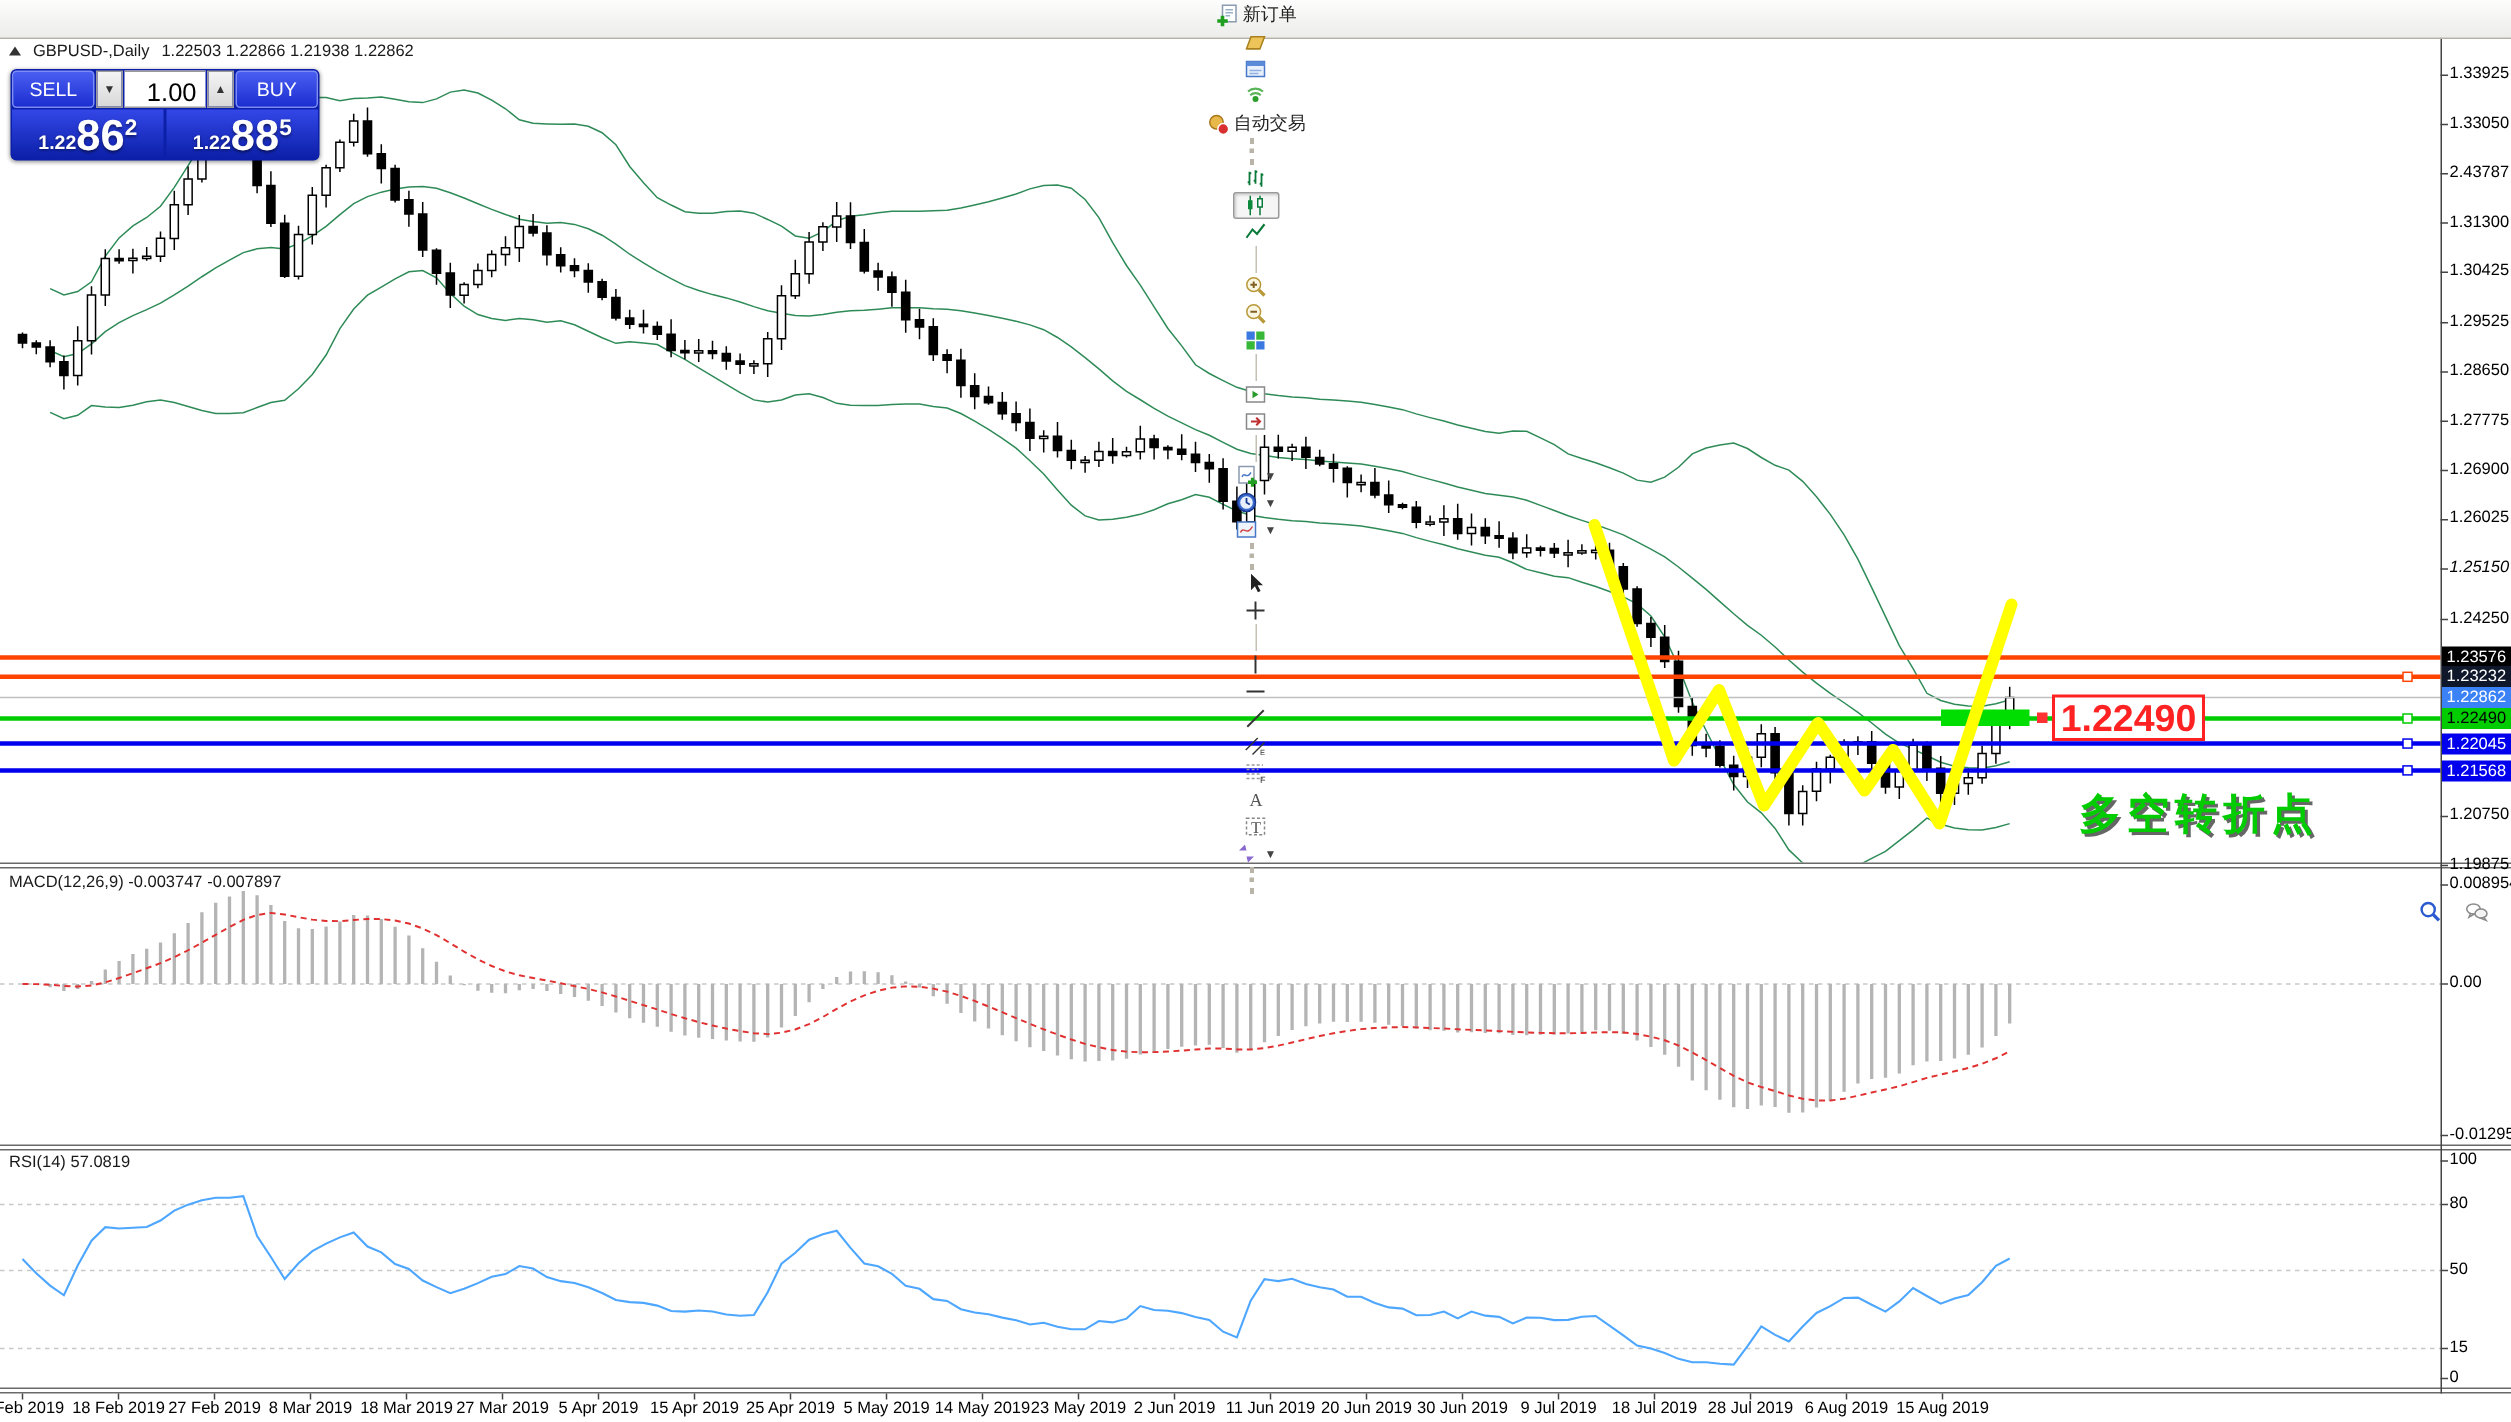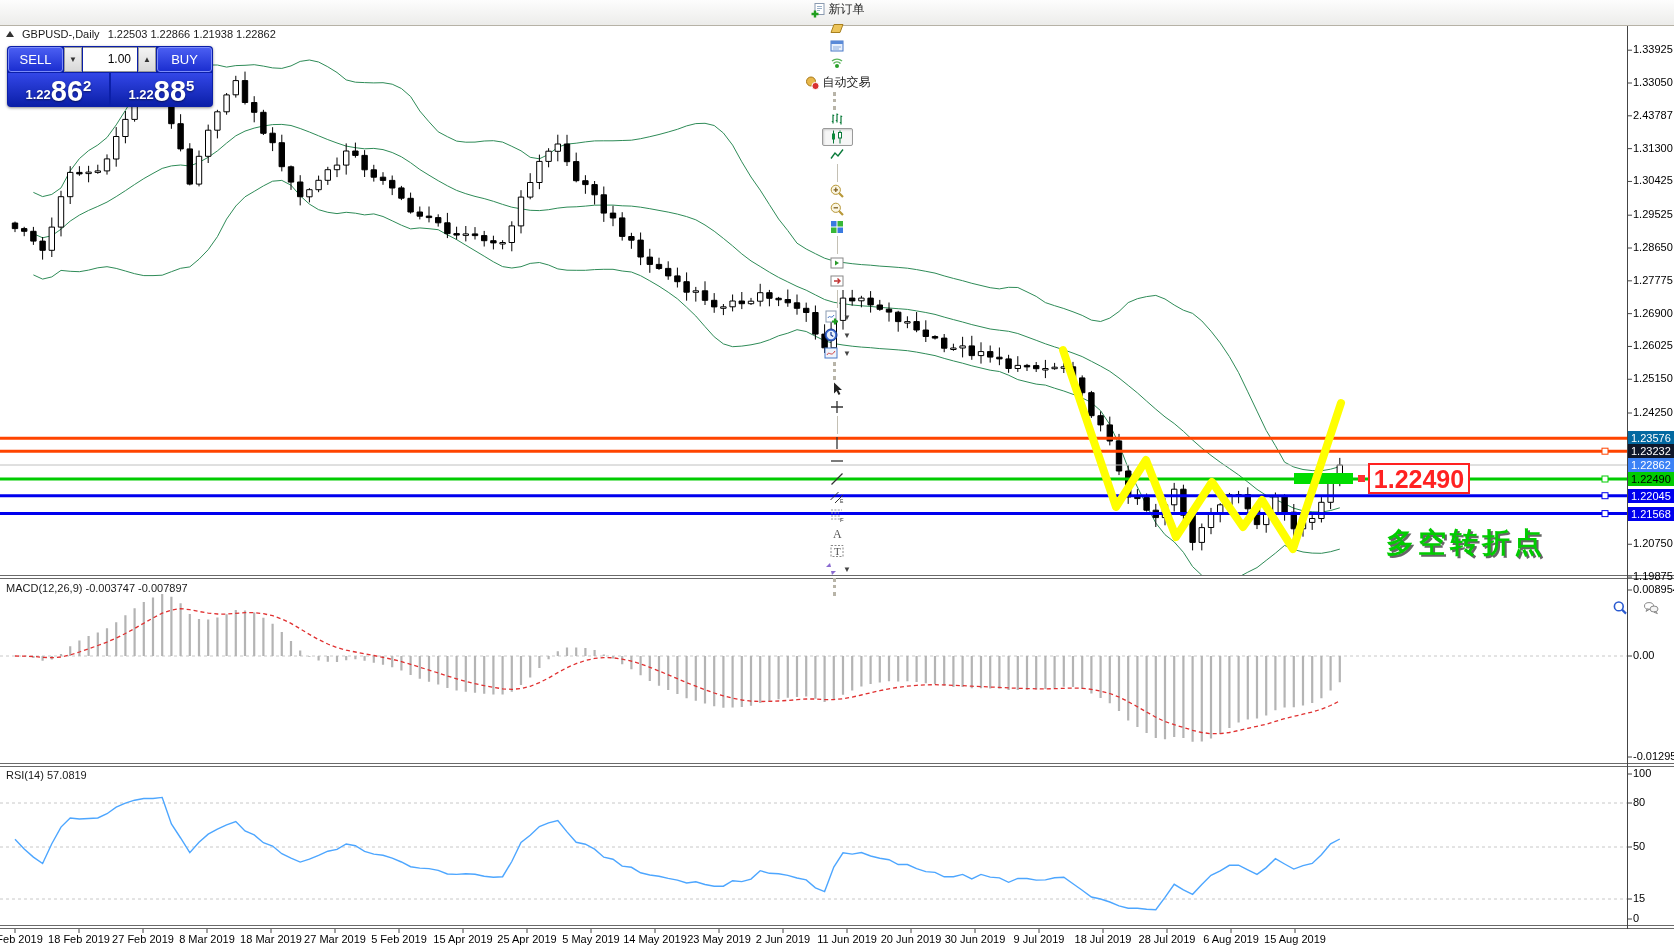--- a/index.html
+++ b/index.html
@@ -28,21 +28,21 @@
      border-bottom:6px solid #333;display:inline-block;}
   
   #trade-panel{left:7px;top:46px;width:206px;height:61px;border-radius:4px;background:#0b1fa8;
      box-shadow:0 1px 3px rgba(0,0,0,.45);z-index:10;padding:1px;box-sizing:border-box;}
   .tp-row{display:flex;height:25px;gap:1px;}
   .tp-btn{flex:none;width:55px;background:linear-gradient(#4a5ef2,#1b2ed0);color:#fff;border:1px solid #7c8cf8;
      border-radius:3px;font-size:13px;font-family:inherit;}
   .tp-step{flex:none;width:18px;background:linear-gradient(#f4f4f4,#d8d8d8);border:1px solid #9a9a9a;
      font-size:8px;color:#333;padding:0;}
   .tp-vol{flex:1;background:#fff;border:1px solid #9a9a9a;border-left:none;border-right:none;
-     font-size:12px;color:#000;text-align:right;padding:4px 6px 0 0;box-sizing:border-box;}
+     font-size:17px;color:#000;text-align:right;padding:4px 6px 0 0;box-sizing:border-box;}
   .tp-prices{display:flex;height:33px;gap:2px;margin-top:1px;}
   .tp-price{flex:1;background:linear-gradient(#3347e8,#0b1fa8);border-radius:0 0 3px 3px;color:#fff;
      display:flex;align-items:flex-end;justify-content:center;padding-bottom:2px;
      text-shadow:0 1px 2px rgba(0,0,0,.5);}
   .tp-price .pre{font-size:13px;font-weight:bold;margin-bottom:2px;}
   .tp-price .big{font-size:29px;font-weight:bold;line-height:26px;}
   .tp-price .sup{font-size:15px;font-weight:bold;position:relative;top:-10px;}
   
   .ind-label{font-size:11px;color:#1a1a1a;z-index:5;}
   
@@ -350,45 +350,45 @@
       <div class="tick" style="top: 43.1875px;">1.33925</div>
       <div class="tick" style="top: 76px;">1.33050</div>
       <div class="tick" style="top: 108.812px;">2.43787</div>
       <div class="tick" style="top: 141.625px;">1.31300</div>
       <div class="tick" style="top: 174.438px;">1.30425</div>
       <div class="tick" style="top: 208.187px;">1.29525</div>
       <div class="tick" style="top: 241px;">1.28650</div>
       <div class="tick" style="top: 273.812px;">1.27775</div>
       <div class="tick" style="top: 306.625px;">1.26900</div>
       <div class="tick" style="top: 339.437px;">1.26025</div>
-      <div class="tick" style="top: 372.25px;">1.25150</div>
+      <div class="tick" style="top: 372.25px; font-style: italic;">1.25150</div>
       <div class="tick" style="top: 406px;">1.24250</div>
       <div class="tick" style="top: 537.25px;">1.20750</div>
       <div class="tick" style="top: 570.062px;">1.19875</div>
       <div class="tick" style="top: 583px;">0.008954</div>
       <div class="tick" style="top: 649px;">0.00</div>
       <div class="tick" style="top: 750px;">-0.012957</div>
       <div class="tick" style="top: 767px;">100</div>
       <div class="tick" style="top: 796px;">80</div>
       <div class="tick" style="top: 840px;">50</div>
       <div class="tick" style="top: 892px;">15</div>
       <div class="tick" style="top: 912px;">0</div>
-      <div class="hl" style="top: 431.275px; background: #0369a1; color: rgb(255, 255, 255);">1.23576</div>
+      <div class="hl" style="top: 431.275px; background: #000000; color: rgb(255, 255, 255);">1.23576</div>
       <div class="hl" style="top: 444.175px; background: #0f172a; color: rgb(255, 255, 255);">1.23232</div>
       <div class="hl" style="top: 458.05px; background: #3b82f6; color: rgb(255, 255, 255);">1.22862</div>
       <div class="hl" style="top: 472px; background: rgb(0, 204, 0); color: rgb(0, 0, 0);">1.22490</div>
       <div class="hl" style="top: 488.687px; background: rgb(0, 0, 238); color: rgb(255, 255, 255);">1.22045</div>
       <div class="hl" style="top: 506.575px; background: rgb(0, 0, 238); color: rgb(255, 255, 255);">1.21568</div>
       <div class="dlabel" style="left: 15px;">8 Feb 2019</div>
       <div class="dlabel" style="left: 79px;">18 Feb 2019</div>
       <div class="dlabel" style="left: 143px;">27 Feb 2019</div>
       <div class="dlabel" style="left: 207px;">8 Mar 2019</div>
       <div class="dlabel" style="left: 271px;">18 Mar 2019</div>
       <div class="dlabel" style="left: 335px;">27 Mar 2019</div>
-      <div class="dlabel" style="left: 399px;">5 Feb 2019</div>
+      <div class="dlabel" style="left: 399px;">5 Apr 2019</div>
       <div class="dlabel" style="left: 463px;">15 Apr 2019</div>
       <div class="dlabel" style="left: 527px;">25 Apr 2019</div>
       <div class="dlabel" style="left: 591px;">5 May 2019</div>
       <div class="dlabel" style="left: 655px;">14 May 2019</div>
       <div class="dlabel" style="left: 719px;">23 May 2019</div>
       <div class="dlabel" style="left: 783px;">2 Jun 2019</div>
       <div class="dlabel" style="left: 847px;">11 Jun 2019</div>
       <div class="dlabel" style="left: 911px;">20 Jun 2019</div>
       <div class="dlabel" style="left: 975px;">30 Jun 2019</div>
       <div class="dlabel" style="left: 1039px;">9 Jul 2019</div>

